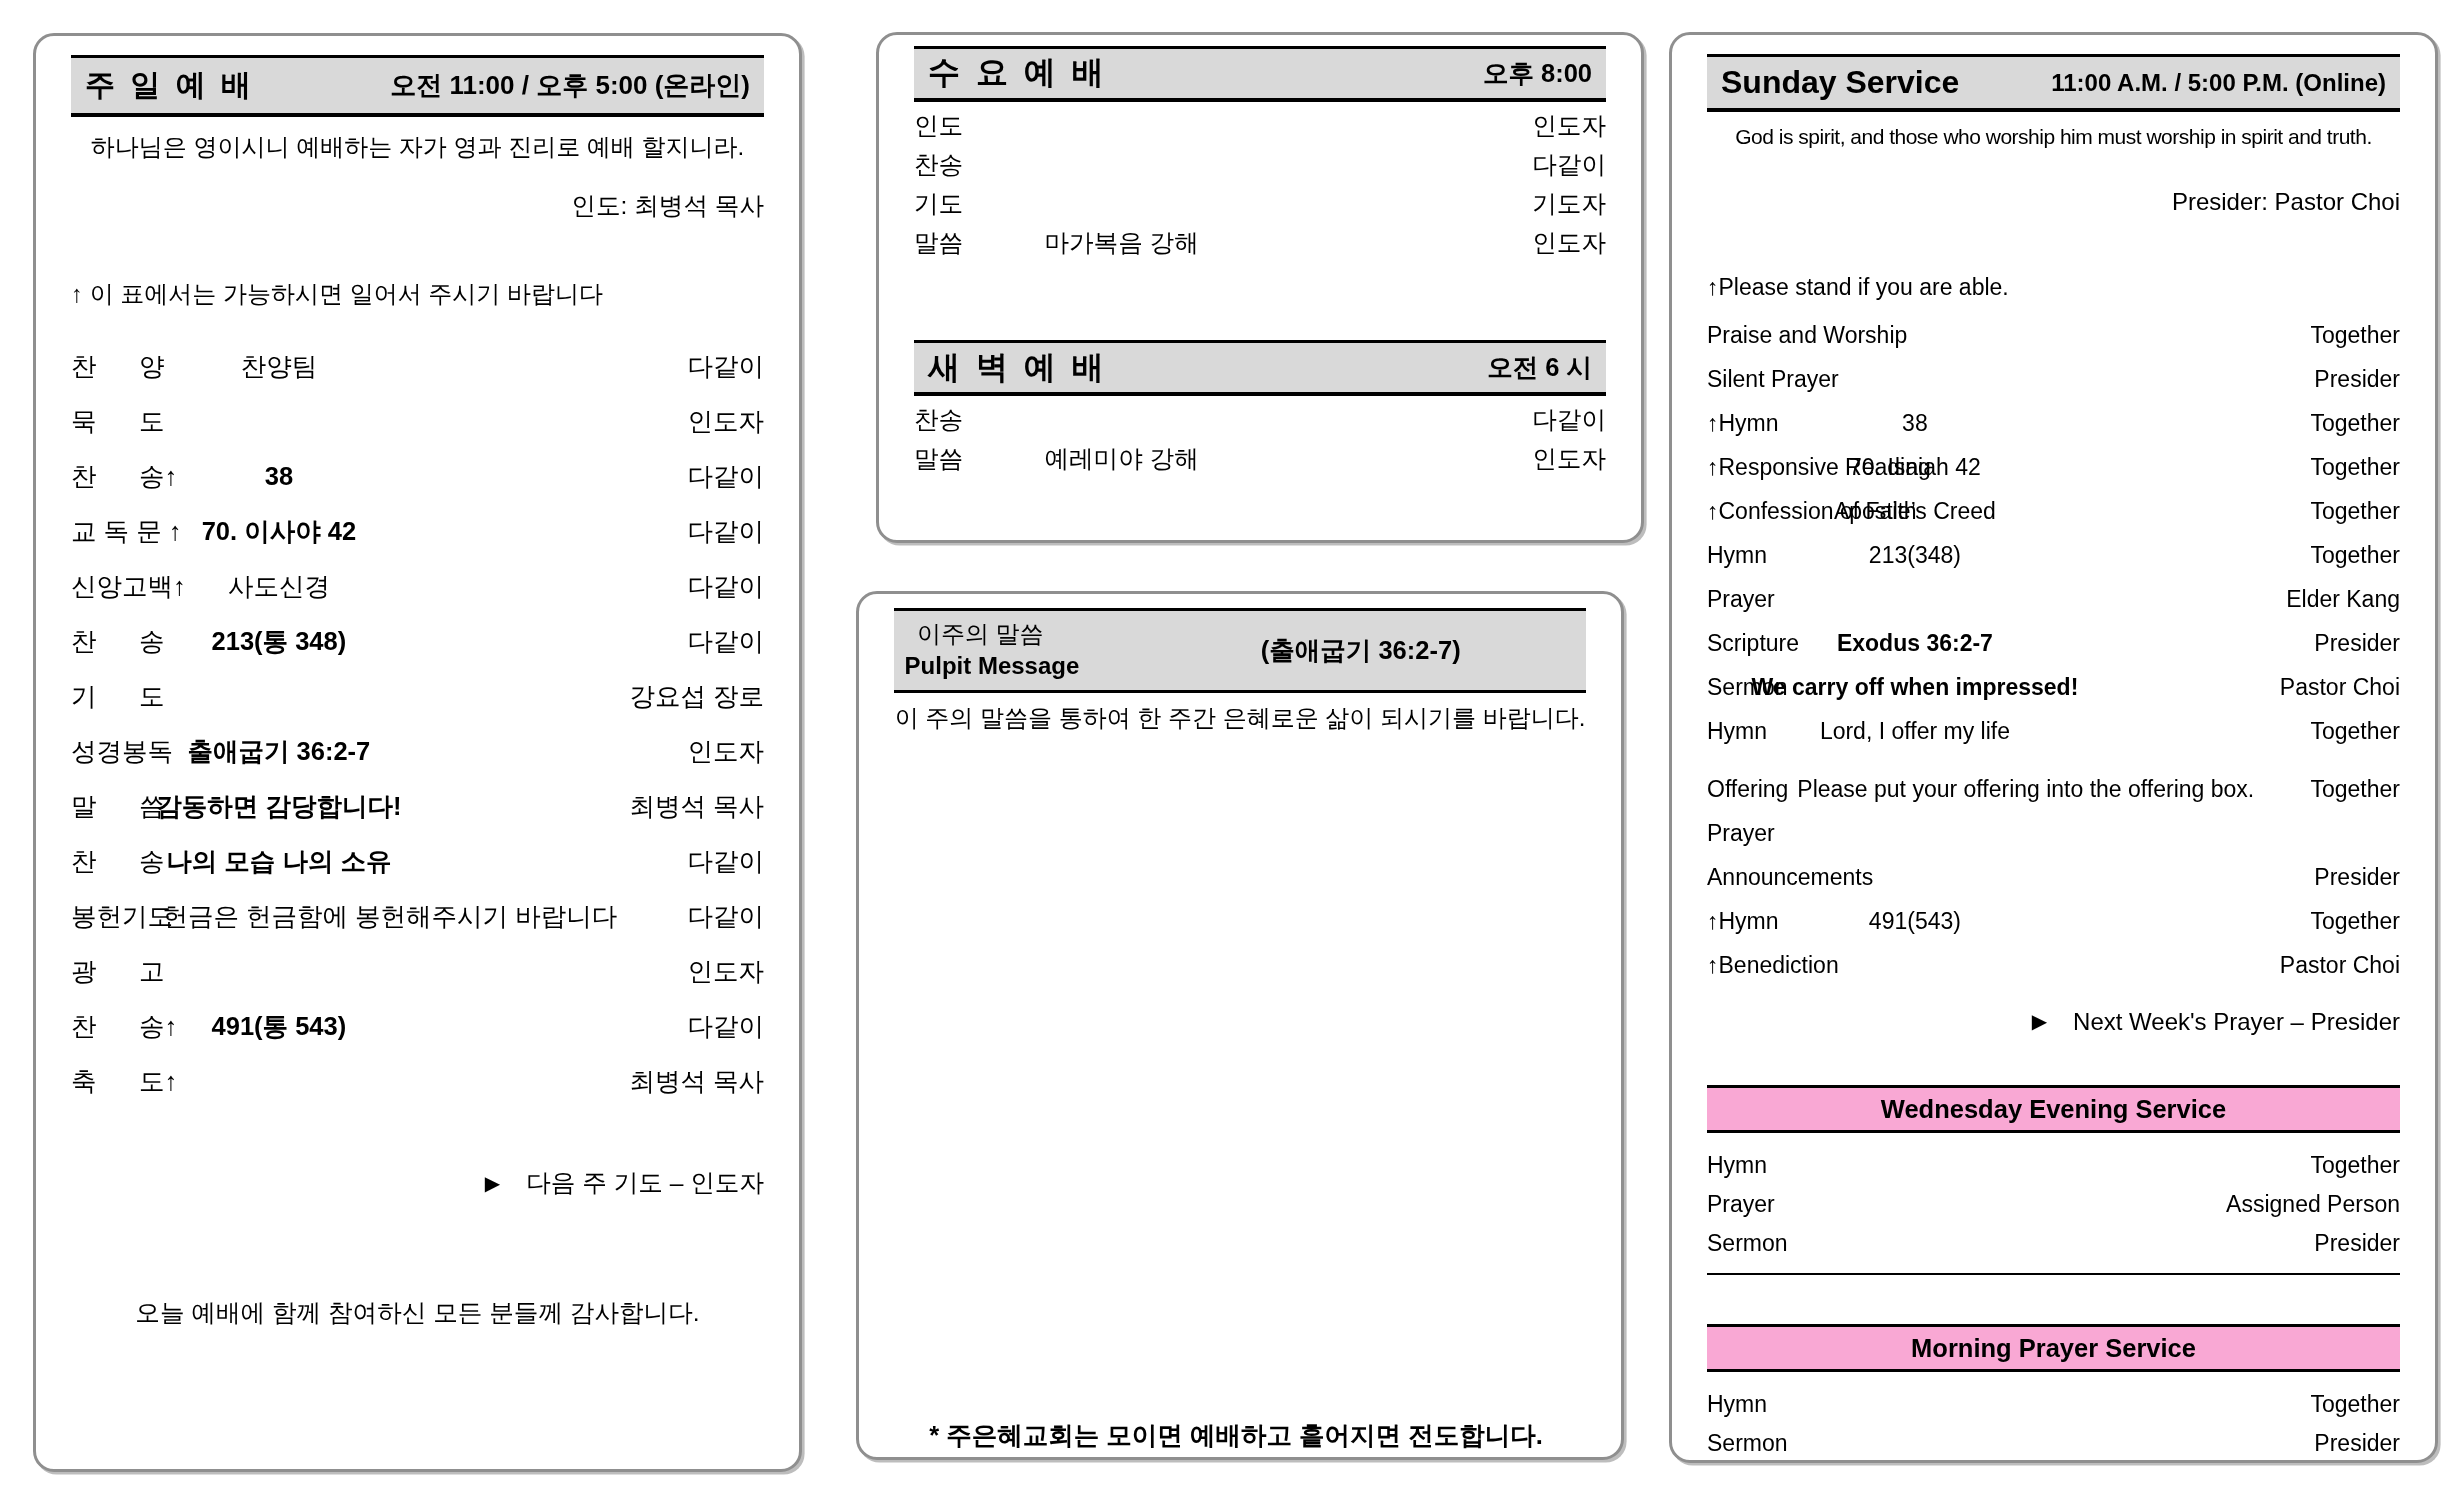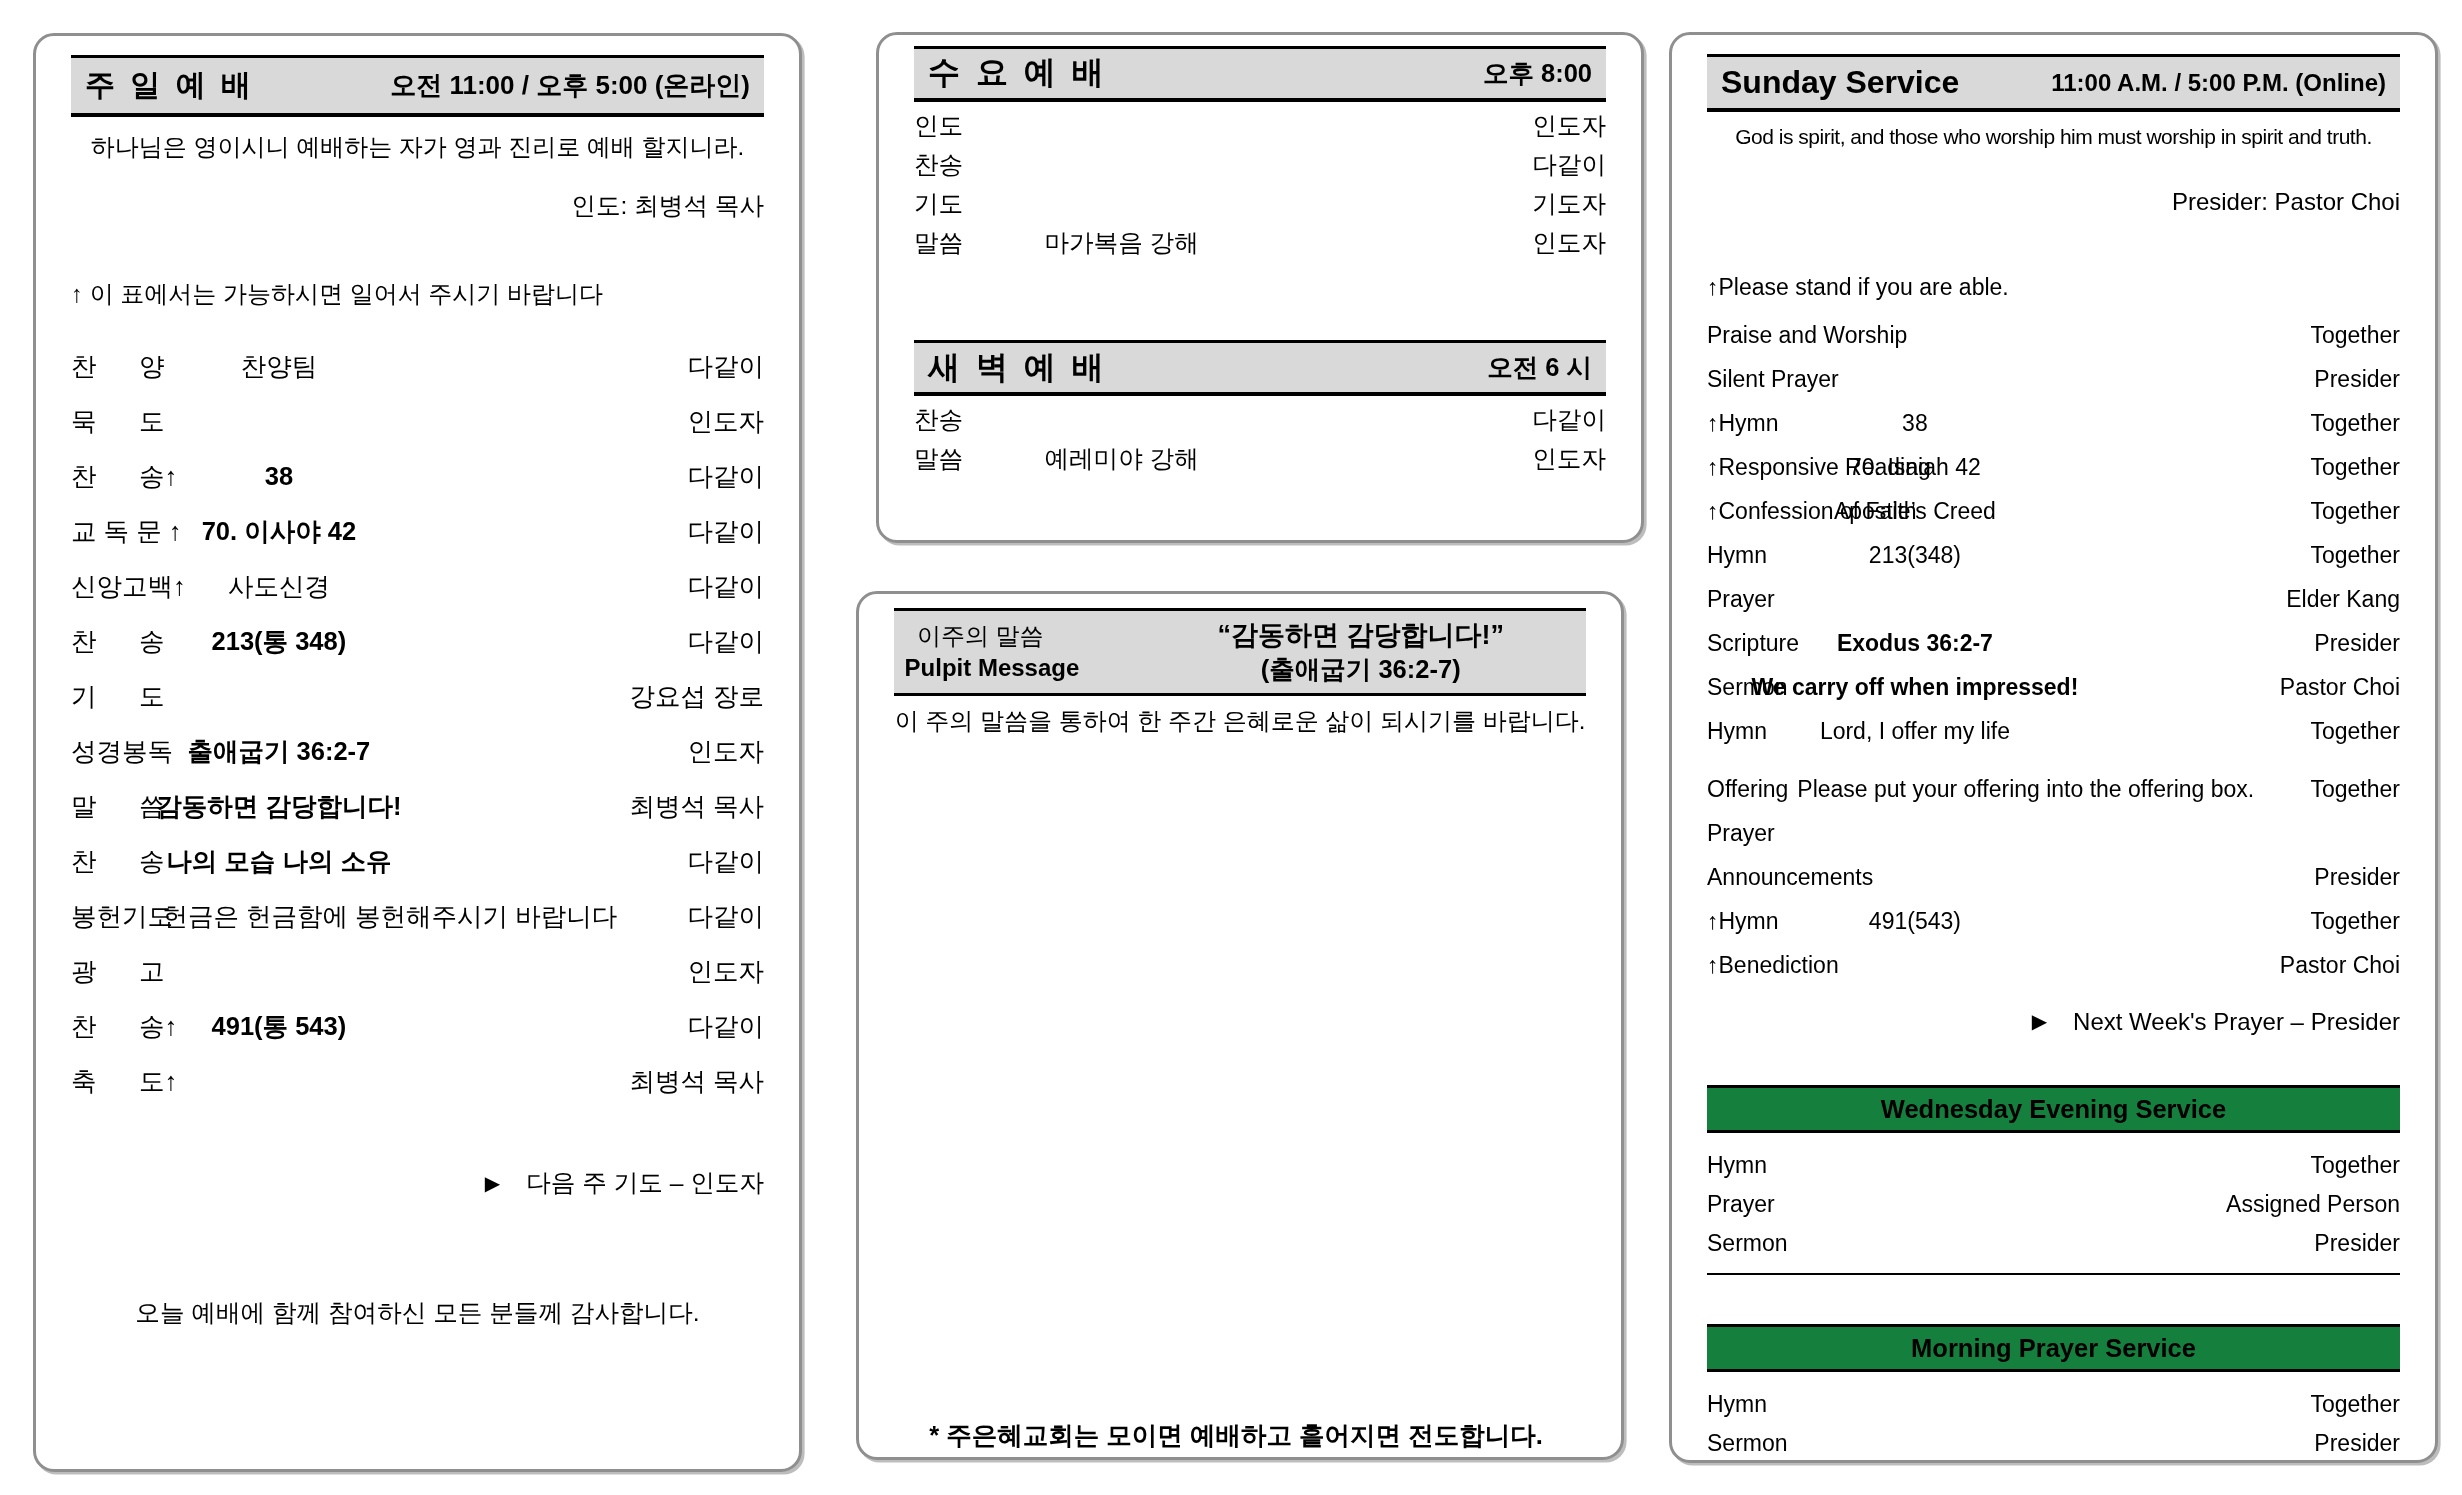--- a/index.html
+++ b/index.html
@@ -85,21 +85,21 @@
   #right-panel{left:1669px;top:32px;width:763px;height:1425px;font-size:23px;}
   #right-panel .verse{margin-top:12.3px;font-size:21px;letter-spacing:-0.5px;white-space:nowrap;}
   #right-panel .presider{margin-top:39px;font-size:24px;}
   #right-panel .standnote{margin-top:58px;font-size:23px;}
   #right-panel .rows{margin-top:12.3px;}
   #right-panel .nextweek{margin-top:21px;font-size:24px;}
 
   .subtable{margin-top:49px;border-bottom:2.6px solid #000;}
   .subtable.no-bottom{border-bottom:none;}
   .sub-hdr{
-    background:#15803d;border-top:3.5px solid #000;border-bottom:3.5px solid #000;
+    background:#f9a8d4;border-top:3.5px solid #000;border-bottom:3.5px solid #000;
     text-align:center;font-weight:bold;font-size:25.5px;height:42px;line-height:42px;
   }
   .subtable .rows{margin-top:1.8px;padding-bottom:10.6px;}
   .subtable.no-bottom .rows{padding-bottom:3.5px;}
 </style>
 </head>
 <body>
 
 <div class="panel" id="left-panel">
   <div class="inner">
@@ -243,21 +243,20 @@
 </div>
 
 <div class="panel" id="mid-bottom">
   <div class="inner">
     <div class="pulpit-hdr">
       <div class="pl">
         <div class="l1">이주의 말씀</div>
         <div class="l2">Pulpit Message</div>
       </div>
       <div class="pr">
-        <div class="t1">“감동하면 감당합니다!”</div>
         <div class="t2">(출애굽기 36:2-7)</div>
       </div>
     </div>
     <div class="pbody">이 주의 말씀을 통하여 한 주간 은혜로운 삶이 되시기를 바랍니다.</div>
     <div class="pfooter">* 주은혜교회는 모이면 예배하고 흩어지면 전도합니다.</div>
   </div>
 </div>
 
 <div class="panel" id="right-panel">
   <div class="inner">

